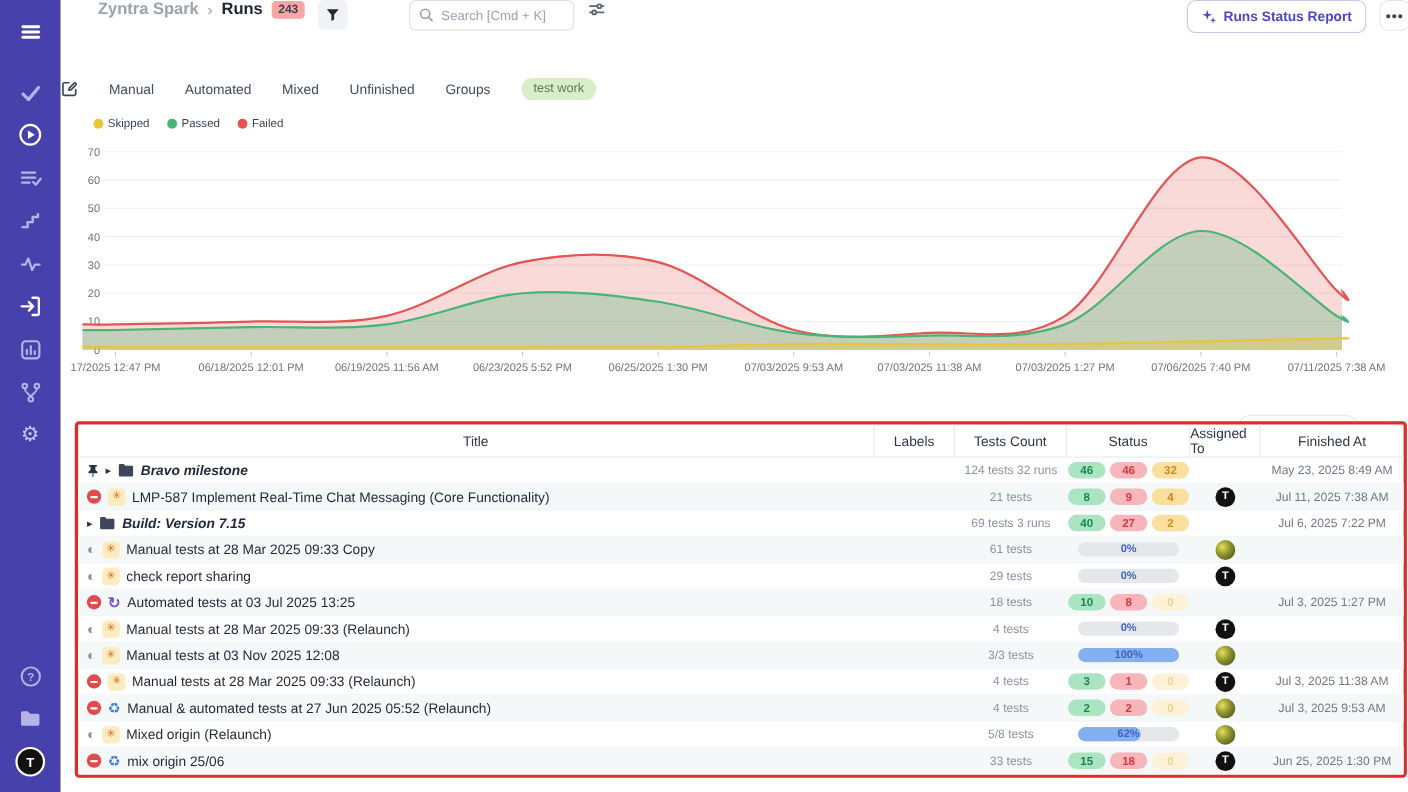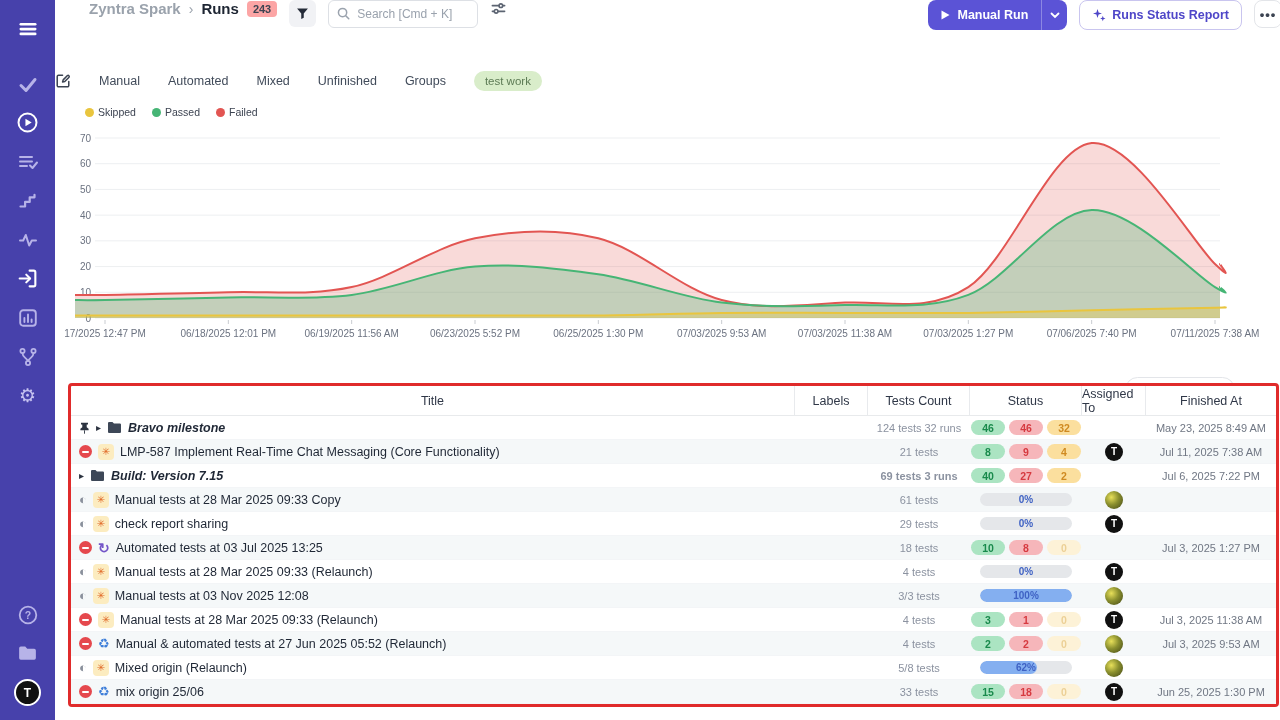--- a/index.html
+++ b/index.html
@@ -25,21 +25,21 @@
 
   .topbar { position:absolute; left:16px; top:0; width:1225px; height:58px;
     display:flex; align-items:flex-start; padding:0 14px 0 18px; gap:12px; }
   .crumbs { display:flex; align-items:center; gap:8px; white-space:nowrap; }
   .crumb-parent { font-size:15px; font-weight:bold; color:#9aa2ac; }
   .crumb-sep { font-size:14px; color:#9aa2ac; }
   .crumb-current { font-size:15px; font-weight:bold; color:#1d2532; }
   .count-badge { font-size:11px; font-weight:bold; color:#3c4452; background:#fca5a5; border-radius:4px; padding:2px 6px; }
   .filter-btn { width:27px; height:27px; border:none; border-radius:6px; background:#f1f2f5;
     display:flex; align-items:center; justify-content:center; cursor:pointer; }
-  .search { position:relative; width:150px; height:28px; }
+  .search { position:relative; width:150px; height:28px;margin-left:44px; }
   .search input { width:100%; height:100%; border:1px solid #dde0e5; border-radius:6px;
     padding:0 8px 0 28px; font-size:12px; font-family:"Liberation Sans",sans-serif; color:#3c4452; outline:none; }
   .search input::placeholder { color:#9aa2ad; }
   .search .mag { position:absolute; left:8px; top:6px; }
   .icon-btn { background:none; border:none; cursor:pointer; display:flex; align-items:center; }
   .grow { flex:1; }
   .split { display:flex; }
   .btn-primary { height:30px; background:var(--accent,#5b53d6); color:#fff; border:none; cursor:pointer;
     font-size:12.5px; font-weight:bold; font-family:"Liberation Sans",sans-serif;
     display:flex; align-items:center; gap:7px; padding:0 13px; border-radius:8px 0 0 8px; }
@@ -220,33 +220,20 @@
       </div>
       <button class="icon-btn">
         <svg width="17" height="17" viewBox="0 0 18 18" fill="none" stroke="#5c6472" stroke-width="1.7" stroke-linecap="round">
             <path d="M2.5 6 h13"></path>
             <path d="M2.5 12 h13"></path>
             <circle cx="11.5" cy="6" r="1.9" fill="#fff"></circle>
             <circle cx="6.5" cy="12" r="1.9" fill="#fff"></circle>
           </svg>
       </button>
       <div class="grow"></div>
-      <div class="split">
-        <button class="btn-primary">
-          <svg width="9" height="10" viewBox="0 0 9 10">
-              <path d="M0.5 0.5 L8.5 5 L0.5 9.5 Z" fill="#fff"></path>
-            </svg>
-          <span>Manual Run</span>
-        </button>
-        <button class="btn-primary-chev">
-          <svg width="10" height="7" viewBox="0 0 10 7" fill="none" stroke="#fff" stroke-width="1.8" stroke-linecap="round">
-              <path d="M1.5 1.5 L5 5 L8.5 1.5"></path>
-            </svg>
-        </button>
-      </div>
       <button class="btn-outline">
         <svg width="14" height="14" viewBox="0 0 14 14" fill="#4e46c8">
             <path d="M5.5 1 L6.6 4.4 L10 5.5 L6.6 6.6 L5.5 10 L4.4 6.6 L1 5.5 L4.4 4.4 Z"></path>
             <path d="M10.8 7.8 L11.5 9.8 L13.5 10.5 L11.5 11.2 L10.8 13.2 L10.1 11.2 L8.1 10.5 L10.1 9.8 Z"></path>
           </svg>
         <span>Runs Status Report</span>
       </button>
       <button class="btn-more">•••</button>
     </header>
 
@@ -410,21 +397,21 @@
           </div>
           <div class="trow">
             <div class="cell c-title" style="width: 724px;">
               <span class="chev-exp">▸</span>
               <svg width="15" height="13" viewBox="0 0 16 14">
                 <path d="M1 2.2 A1.2 1.2 0 0 1 2.2 1 h3.6 l1.6 1.7 h6.4 A1.2 1.2 0 0 1 15 3.9 v7.9 a1.2 1.2 0 0 1 -1.2 1.2 H2.2 A1.2 1.2 0 0 1 1 11.8 Z" fill="#3d4757"></path>
               </svg>
               <span class="title-text bold">Build: Version 7.15</span>
             </div>
             <div class="cell c-center" style="width: 73px;"></div>
-            <div class="cell c-center" style="width: 102px; font-weight: bold;">
+            <div class="cell c-center" style="width: 102px;">
               <span class="tests-text">69 tests 3 runs</span>
             </div>
             <div class="cell c-center" style="width: 112px;">
               <div class="badges">
                 <span class="badge b-passed">40</span>
                 <span class="badge b-failed">27</span>
                 <span class="badge b-skipped">2</span>
               </div>
             </div>
             <div class="cell c-center" style="width: 64px;"></div>

